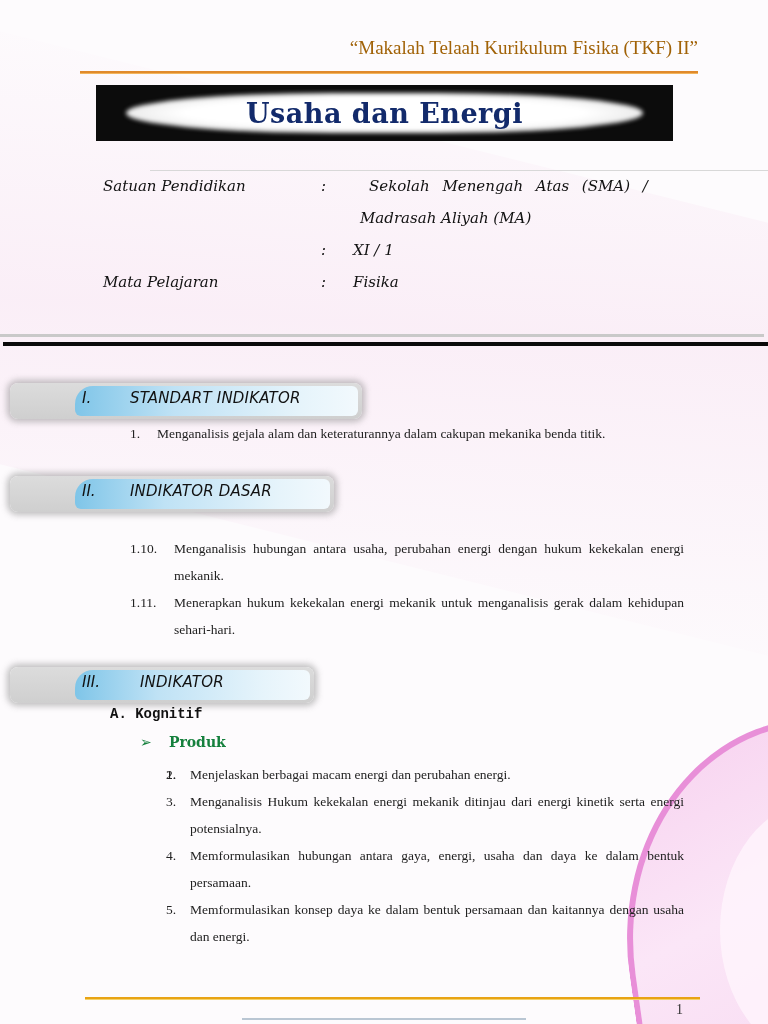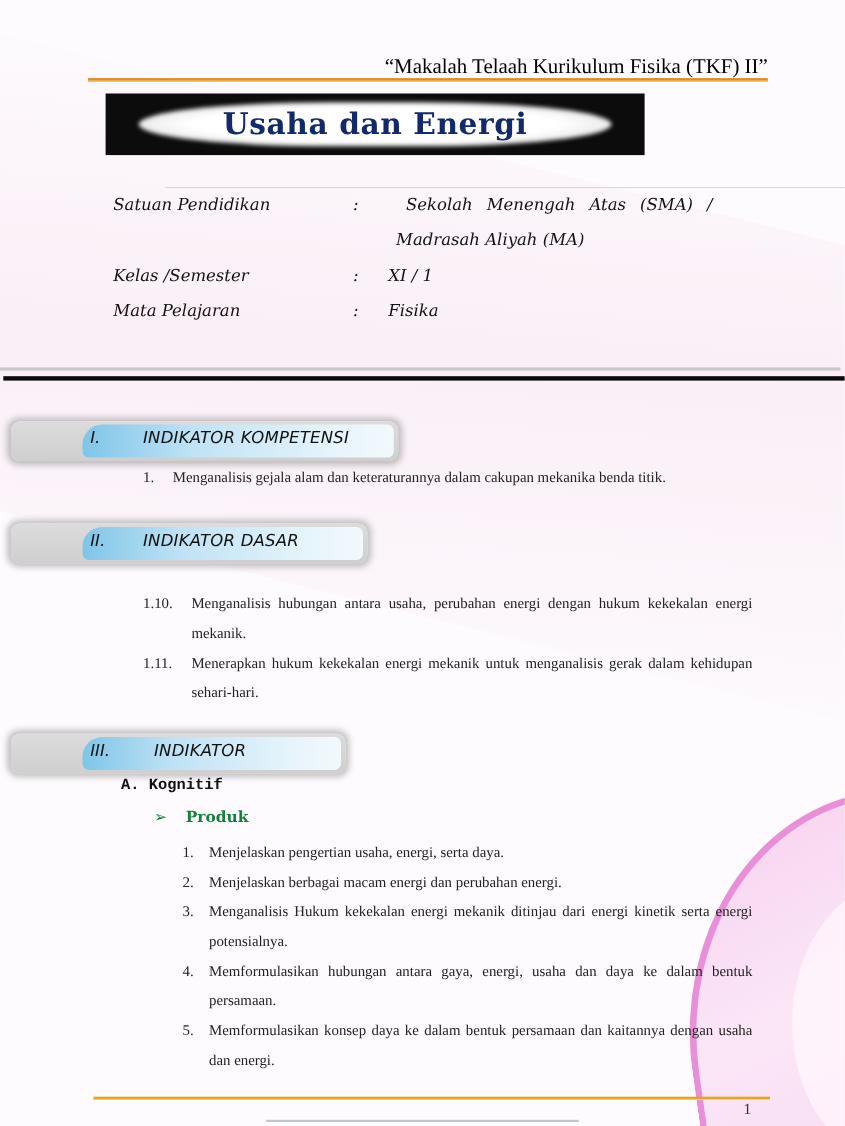--- a/index.html
+++ b/index.html
@@ -26,30 +26,30 @@
       background: linear-gradient(160deg, #f7d2ef 0%, #fbe6f7 40%, #f6d5ef 100%);
       transform: rotate(-8deg);
     }
     .pink-wave-inner {
       position: absolute; left: 720px; top: 800px; width: 200px; height: 260px;
       border-radius: 50%;
       background: rgba(255,245,252,0.8);
     }
 
     .header-line {
-      position: absolute; left: 80px; top: 50px; width: 618px;
-      text-align: right; color: #000000; font-size: 19px;
+      position: absolute; left: 80px; top: 37px; width: 618px;
+      text-align: right; color: #a16207; font-size: 19px;
     }
     .header-rule {
       position: absolute; left: 80px; top: 71px; width: 618px; height: 3px;
       background: #e08a2c; border-bottom: 1px solid #f2b45c;
     }
 
     .title-banner {
-      position: absolute; left: 96px; top: 85px; width: 490px; height: 56px;
+      position: absolute; left: 96px; top: 85px; width: 577px; height: 56px;
       background: #0c0c0c;
       display: flex; align-items: center; justify-content: center;
       overflow: hidden;
     }
     .title-banner::before {
       content: ""; position: absolute; left: 30px; right: 30px; top: 8px; bottom: 8px;
       background: radial-gradient(ellipse at center, #ffffff 55%, #e6e6e6 75%, rgba(200,200,200,0) 100%);
       border-radius: 40% / 50%;
       filter: blur(2px);
     }
@@ -149,38 +149,37 @@
 <div class="info-block">
   <div class="info-row">
     <span class="info-label">Satuan Pendidikan</span>
     <span class="info-colon">:</span>
     <span class="info-value wide">Sekolah  Menengah  Atas  (SMA)  /</span>
   </div>
   <div class="info-row">
     <span class="info-value cont">Madrasah Aliyah (MA)</span>
   </div>
   <div class="info-row">
-    <span class="info-label">Kelas /Semester</span>
     <span class="info-colon">:</span>
     <span class="info-value">XI / 1</span>
   </div>
   <div class="info-row">
     <span class="info-label">Mata Pelajaran</span>
     <span class="info-colon">:</span>
     <span class="info-value">Fisika</span>
   </div>
 </div>
 
 <div class="sep-gray"></div>
 <div class="sep-black"></div>
 
 <div class="section-pill" style="top:383px; width:352px;">
   <div class="pill-inner"></div>
   <span class="pill-num">I.</span>
-  <span class="pill-title">INDIKATOR KOMPETENSI</span>
+  <span class="pill-title">STANDART INDIKATOR</span>
 </div>
 <div class="body-text" style="left:130px; top:420px; width:554px;">
   <div class="item" style="padding-left:27px;">
     <span class="item-num">1.</span>
     <span>Menganalisis gejala alam dan keteraturannya dalam cakupan mekanika benda titik.</span>
   </div>
 </div>
 
 <div class="section-pill" style="top:476px; width:324px;">
   <div class="pill-inner"></div>
@@ -206,21 +205,20 @@
 
 <div class="sub-a">A. Kognitif</div>
 <div class="sub-produk">
   <span class="arrow">➢</span>
   <span>Produk</span>
 </div>
 
 <div class="body-text" style="left:166px; top:761px; width:518px;">
   <div class="item" style="padding-left:24px;">
     <span class="item-num">1.</span>
-    <span>Menjelaskan pengertian usaha, energi, serta daya.</span>
   </div>
   <div class="item" style="padding-left:24px;">
     <span class="item-num">2.</span>
     <span>Menjelaskan berbagai macam energi dan perubahan energi.</span>
   </div>
   <div class="item" style="padding-left:24px;">
     <span class="item-num">3.</span>
     <span>Menganalisis Hukum kekekalan energi mekanik ditinjau dari energi kinetik serta energi potensialnya.</span>
   </div>
   <div class="item" style="padding-left:24px;">

